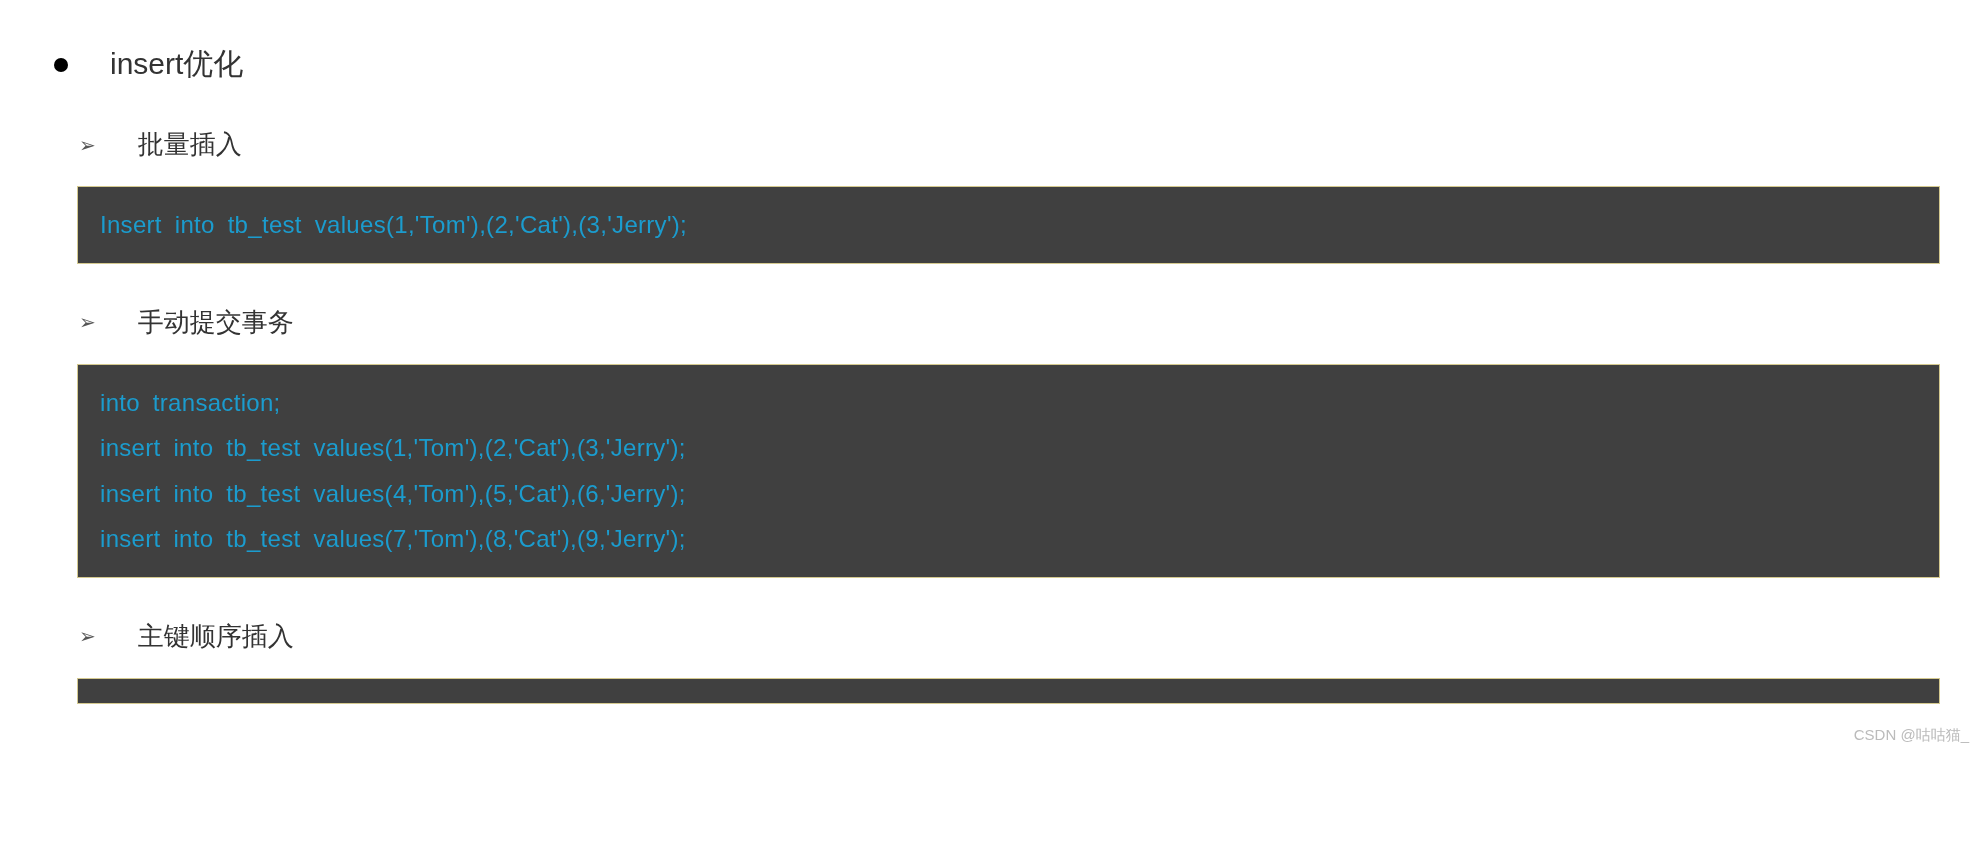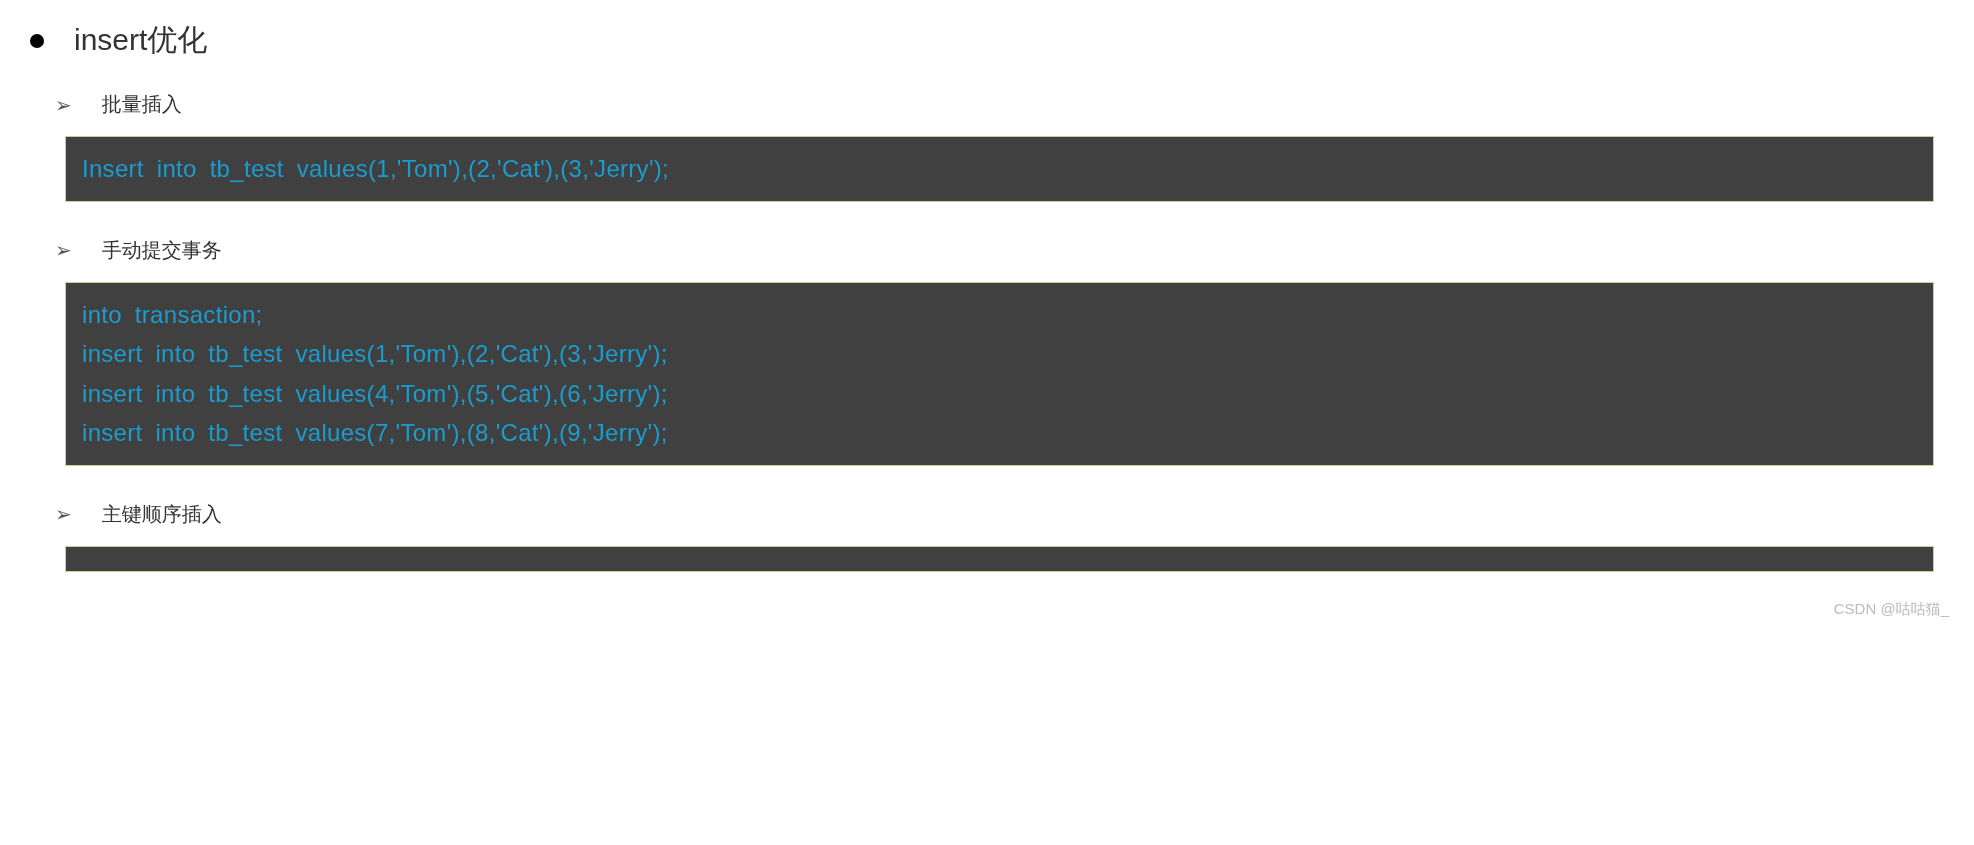--- a/index.html
+++ b/index.html
@@ -1,16 +1,16 @@
 <!DOCTYPE html>
 <html><head>
   <meta charset="utf-8">
   <style>
     * {
-      margin: 0;
+      margin: 6px;
       padding: 0;
       box-sizing: border-box;
     }
     body {
       font-family: "Microsoft YaHei", "PingFang SC", Arial, sans-serif;
       background: #ffffff;
       padding: 20px 30px;
       width: 1974px;
       position: relative;
     }
@@ -41,21 +41,21 @@
       align-items: center;
       gap: 30px;
       margin-bottom: 18px;
     }
     .arrow-bullet {
       font-size: 20px;
       color: #555;
       flex-shrink: 0;
     }
     .heading-2-text {
-      font-size: 20px;
+      font-size: 26px;
       color: #333;
       font-weight: normal;
     }
     .code-block {
       background: #404040;
       border: 1px solid #d4c98f;
       padding: 12px 16px;
       margin-left: 10px;
       margin-right: 10px;
     }
@@ -66,21 +66,21 @@
       font-family: "Microsoft YaHei", "Segoe UI", sans-serif;
       word-spacing: 6px;
       letter-spacing: 0.3px;
     }
     .code-bold-label {
       font-weight: normal;
     }
     .watermark {
       position: absolute;
       bottom: 8px;
-      right: 25px;
+      right: 11px;
       font-size: 15px;
       color: #bbb;
       font-family: Arial, sans-serif;
     }
   </style>
 </head>
 <body>
 
 <div class="heading-1">
   <span class="bullet-solid"></span>

